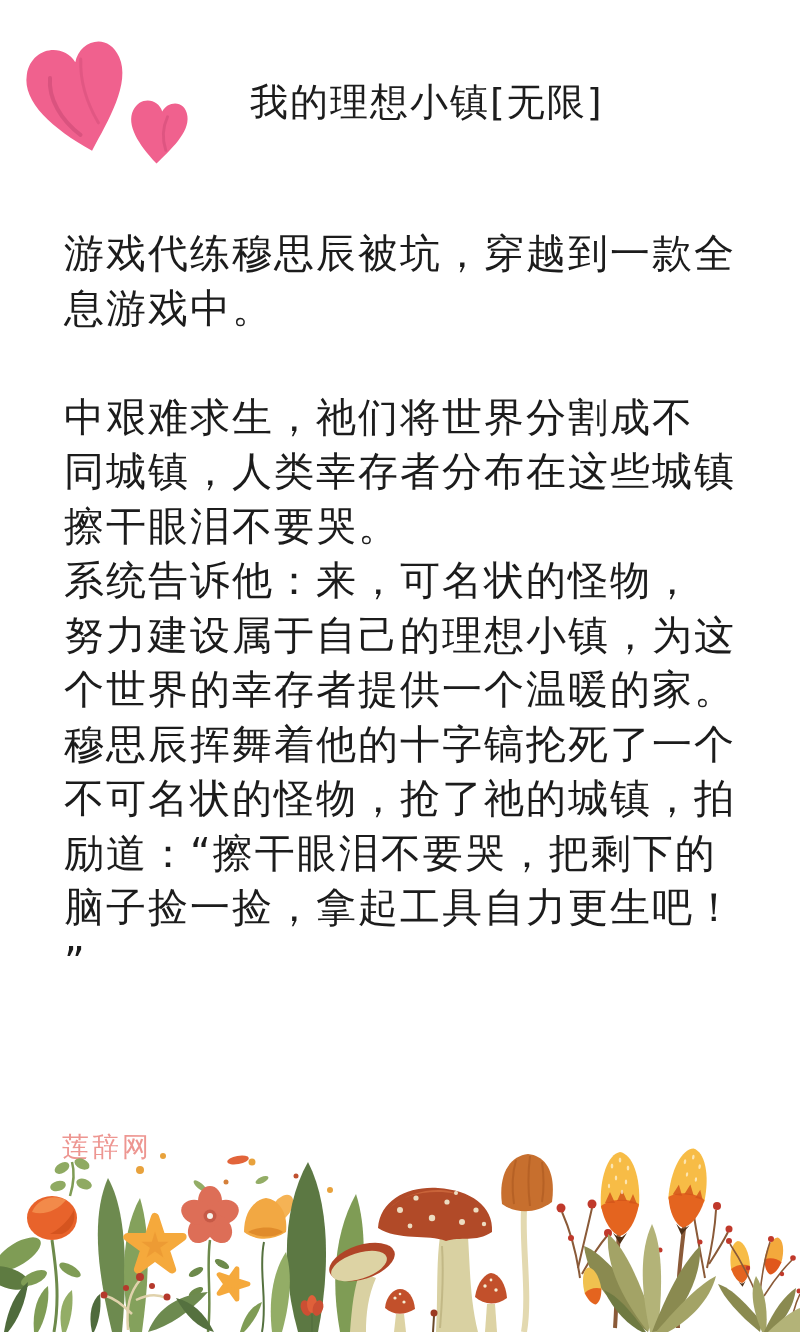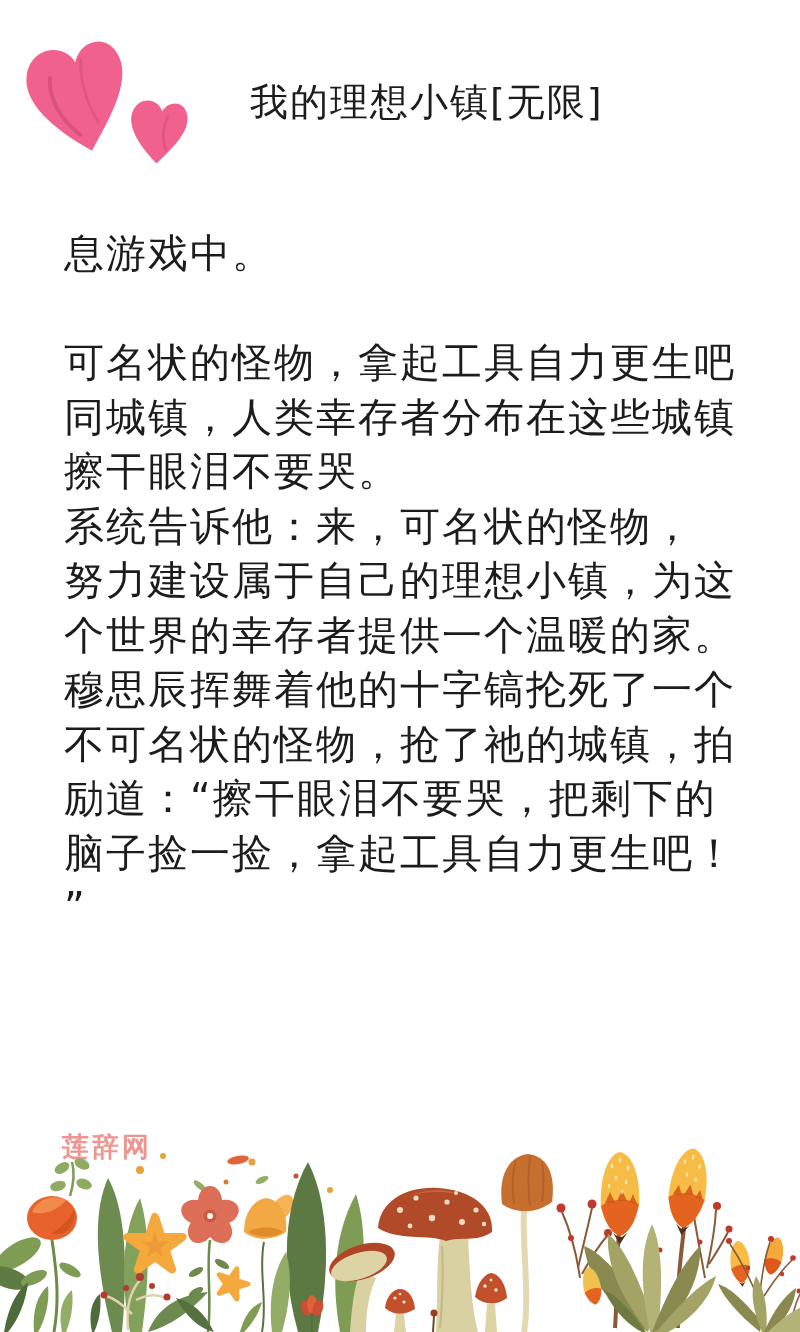--- a/index.html
+++ b/index.html
@@ -2,21 +2,21 @@
 <html><head>
 <meta charset="utf-8">
 <style>
   html,body{margin:0;padding:0;}
   body{width:800px;height:1332px;background:#ffffff;font-family:"DejaVu Sans",sans-serif;overflow:hidden;}
   .page{position:relative;width:648px;height:1332px;background:#ffffff;}
   .hearts{position:absolute;left:6px;top:24px;width:200px;height:140px;}
   .title{position:absolute;left:250px;top:77px;width:520px;font-size:38px;letter-spacing:2px;color:#1d1d1d;white-space:nowrap;}
   .synopsis{position:absolute;left:64px;top:226px;width:720px;}
   .synopsis .line{height:54.5px;line-height:54.5px;font-size:40px;letter-spacing:2px;color:#1c1c1c;white-space:nowrap;}
-  .watermark{position:absolute;left:62px;top:1129px;font-size:27px;font-weight:700;letter-spacing:3px;opacity:0.75;}
+  .watermark{position:absolute;left:62px;top:1129px;font-size:27px;font-weight:400;letter-spacing:3px;opacity:0.75;}
   .border-art{position:absolute;left:0;bottom:0;width:800px;height:186px;}
 </style>
 </head>
 <body>
 
 <div class="page">
 
   <svg class="hearts" viewBox="0 0 200 140">
     <g transform="translate(14,6) rotate(-12 60 64)">
       <path d="M62,32 C54,10 22,8 12,34 C2,60 26,92 60,122 C82,96 112,64 106,36 C100,8 70,12 62,32 Z" fill="#f0618e"></path>
@@ -25,23 +25,24 @@
     </g>
     <g transform="translate(122,66) rotate(5) scale(0.58)">
       <path d="M62,32 C54,10 22,8 12,34 C2,60 26,92 60,122 C82,96 112,64 106,36 C100,8 70,12 62,32 Z" fill="#f0618e"></path>
       <path d="M72,40 C64,62 68,84 74,98" fill="none" stroke="rgba(120,20,60,0.15)" stroke-width="5" stroke-linecap="round"></path>
     </g>
   </svg>
 
   <div class="title">我的理想小镇[无限]</div>
 
   <div class="synopsis" id="synopsis">
+      <div class="line">游戏代练穆思辰被坑，穿越到一款全</div>
       <div class="line">息游戏中。</div>
       <div class="line"></div>
-      <div class="line">可名状的怪物，拿起工具自力更生吧</div>
+      <div class="line">中艰难求生，祂们将世界分割成不</div>
       <div class="line">同城镇，人类幸存者分布在这些城镇</div>
       <div class="line">擦干眼泪不要哭。</div>
       <div class="line">系统告诉他：来，可名状的怪物，</div>
       <div class="line">努力建设属于自己的理想小镇，为这</div>
       <div class="line">个世界的幸存者提供一个温暖的家。</div>
       <div class="line">穆思辰挥舞着他的十字镐抡死了一个</div>
       <div class="line">不可名状的怪物，抢了祂的城镇，拍</div>
       <div class="line">励道：“擦干眼泪不要哭，把剩下的</div>
       <div class="line">脑子捡一捡，拿起工具自力更生吧！</div>
       <div class="line">”</div>

